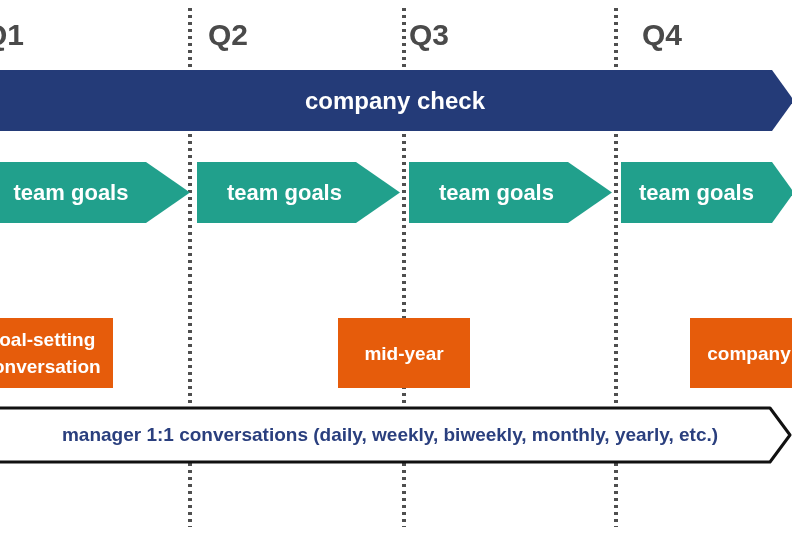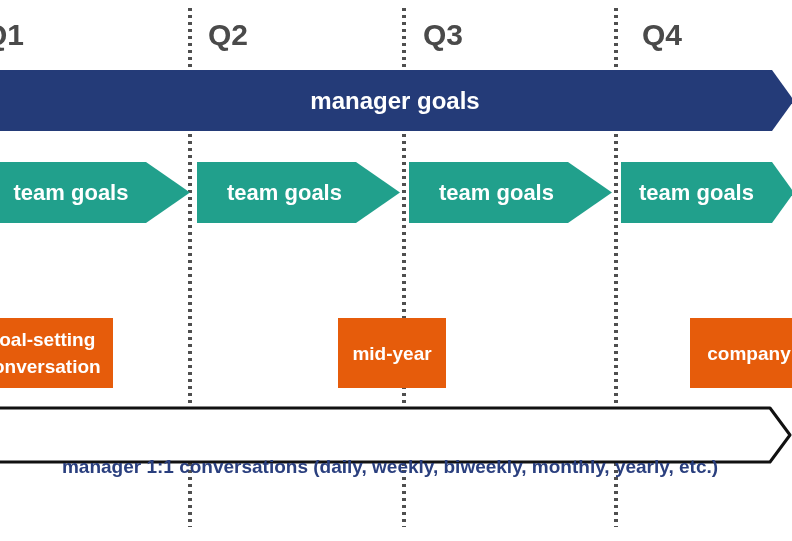--- a/index.html
+++ b/index.html
@@ -47,59 +47,59 @@
     position:absolute;top:318px;height:70px;z-index:1;
     background:var(--orange);color:#ffffff;font-weight:bold;font-size:19px;line-height:27px;
     display:flex;flex-direction:column;align-items:center;justify-content:center;text-align:center;
     white-space:nowrap;
   }
   
   .manager-banner-svg{position:absolute;left:-20px;top:406px;z-index:1;}
   .manager-banner-text{
     position:absolute;left:0;top:406px;width:780px;height:58px;z-index:2;
     display:flex;align-items:center;justify-content:center;
-    color:var(--bannertext);font-weight:bold;font-size:19px;white-space:nowrap;margin-top:32px;
+    color:var(--bannertext);font-weight:bold;font-size:19px;white-space:nowrap;
   }
 </style>
 </head>
 <body>
 
 <div class="canvas">
 
   <div class="vline" style="left:188px"></div>
   <div class="vline" style="left:402px"></div>
   <div class="vline" style="left:614px"></div>
 
   <div class="qlabel" style="left:-16px">Q1</div>
   <div class="qlabel" style="left:208px">Q2</div>
-  <div class="qlabel" style="left:423px">Q3</div>
+  <div class="qlabel" style="left:409px">Q3</div>
   <div class="qlabel" style="left:642px">Q4</div>
 
   <div class="company-banner">
-    <span>manager goals</span>
+    <span>company check</span>
   </div>
 
   <div class="team-arrow" style="left:-20px;width:210px">
     <span>team goals</span>
   </div>
   <div class="team-arrow" style="left:197px;width:203px">
     <span>team goals</span>
   </div>
   <div class="team-arrow" style="left:409px;width:203px">
     <span>team goals</span>
   </div>
   <div class="team-arrow short" style="left:621px;width:173px">
     <span>team goals</span>
   </div>
 
   <div class="milestone" style="left:-30px;width:143px">
     <span>goal-setting</span>
     <span>conversation</span>
   </div>
-  <div class="milestone" style="left:338px;width:108px">
+  <div class="milestone" style="left:338px;width:132px">
     <span>mid-year</span>
   </div>
   <div class="milestone" style="left:690px;width:118px">
     <span>company</span>
   </div>
 
   <svg class="manager-banner-svg" width="812" height="58" viewBox="0 0 812 58">
     <path d="M -6 2 L 790 2 L 810 29 L 790 56 L -6 56 Z" fill="#ffffff" stroke="#111111" stroke-width="3" stroke-linejoin="round"></path>
   </svg>
   <div class="manager-banner-text">manager 1:1 conversations (daily, weekly, biweekly, monthly, yearly, etc.)</div>

